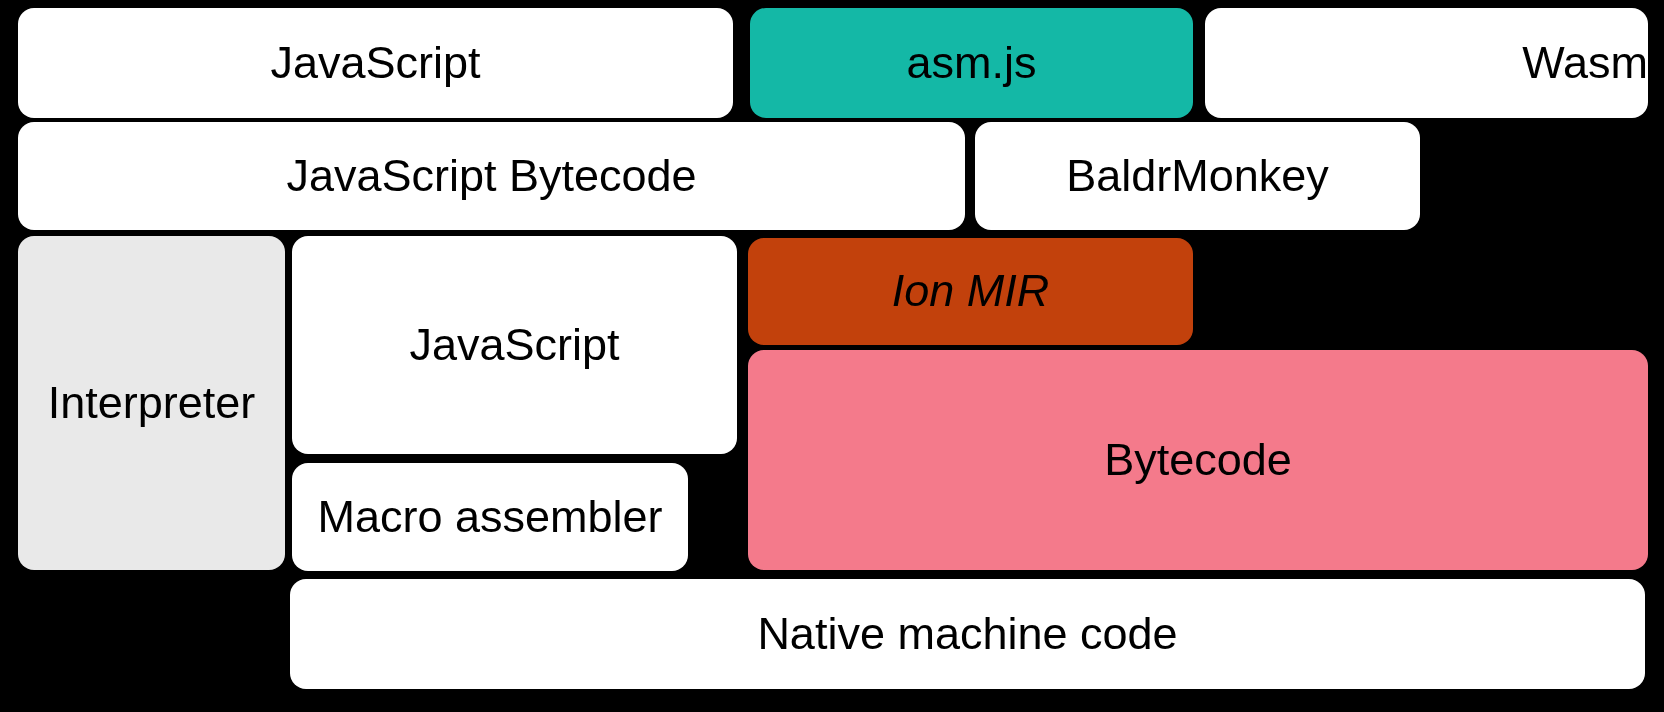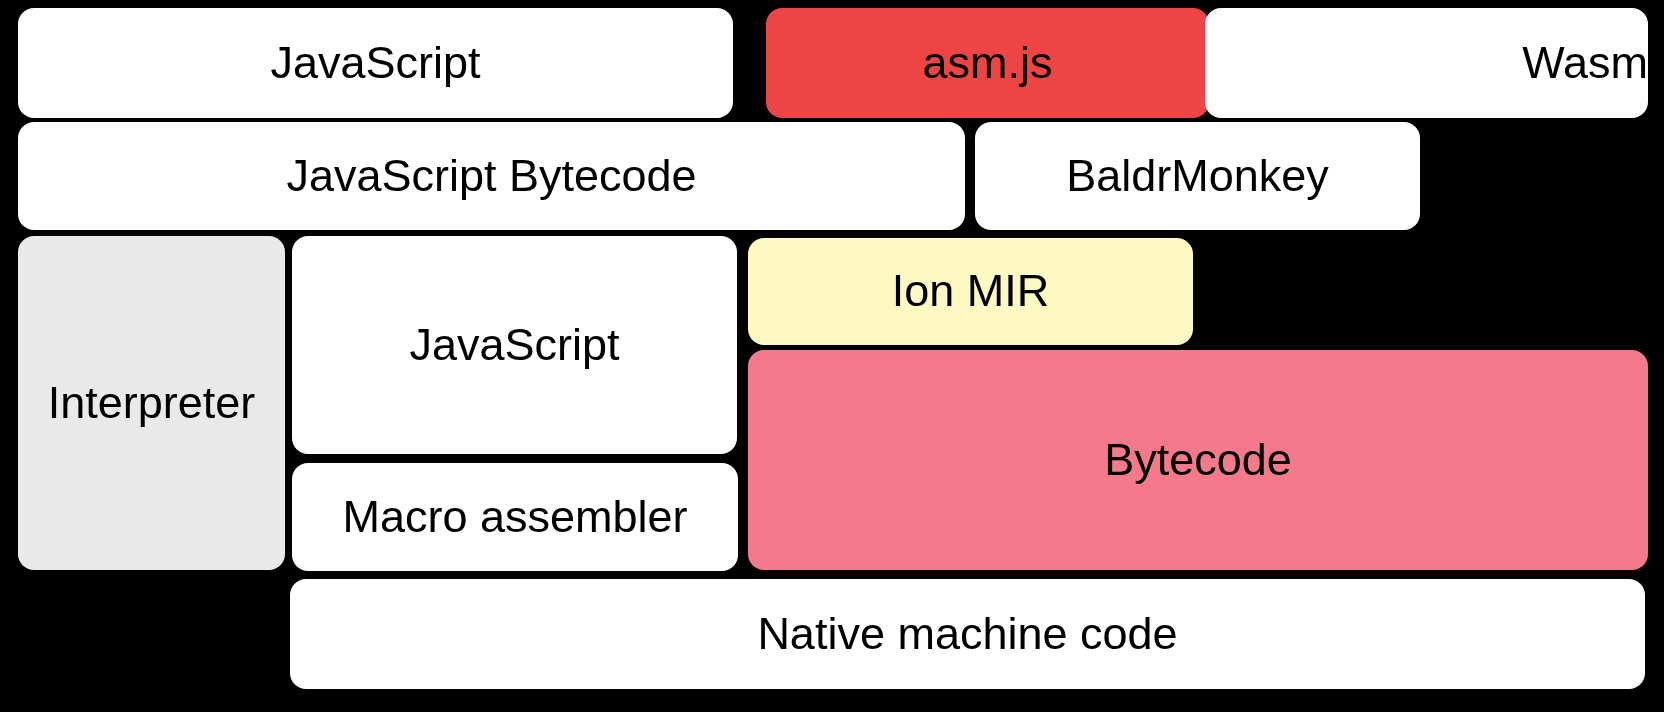--- a/index.html
+++ b/index.html
@@ -34,33 +34,33 @@
   
   #box-javascript   { left: 18px;   top: 8px;   width: 715px;  height: 110px; }
   #box-asmjs        { left: 750px;  top: 8px;   width: 443px;  height: 110px; }
   #box-wasm         { left: 1205px; top: 8px;   width: 443px;  height: 110px; justify-content: flex-end; }
   #box-bytecode     { left: 18px;   top: 122px; width: 947px;  height: 108px; }
   #box-baldrmonkey  { left: 975px;  top: 122px; width: 445px;  height: 108px; }
   #box-interpreter  { left: 18px;   top: 236px; width: 267px;  height: 334px; }
   #box-baseline     { left: 292px;  top: 236px; width: 445px;  height: 218px; }
   #box-ionmir       { left: 748px;  top: 238px; width: 445px;  height: 107px; }
   #box-cretonne     { left: 748px;  top: 350px; width: 900px;  height: 220px; }
-  #box-macro        { left: 292px;  top: 463px; width: 446px;  height: 108px; }
+  #box-macro        { left: 292px;  top: 463px; width: 396px;  height: 108px; }
   #box-native       { left: 290px;  top: 579px; width: 1355px; height: 110px; }
 </style>
 </head>
 <body>
 
 <div id="canvas" style="background-color: rgb(0, 0, 0);">
 
   <div class="node" id="box-javascript" style="background-color: rgb(255, 255, 255);">
     <span class="label">JavaScript</span>
   </div>
 
-  <div class="node" id="box-asmjs" style="background-color: #ef4444; margin-left: 16px;">
+  <div class="node" id="box-asmjs" style="background-color: #14b8a6;">
     <span class="label">asm.js</span>
   </div>
 
   <div class="node" id="box-wasm" style="background-color: rgb(255, 255, 255);">
     <span class="label">Wasm</span>
   </div>
 
   <div class="node" id="box-bytecode" style="background-color: rgb(255, 255, 255);">
     <span class="label">JavaScript Bytecode</span>
   </div>
@@ -70,21 +70,21 @@
   </div>
 
   <div class="node" id="box-interpreter" style="background-color: rgb(233, 233, 233);">
     <span class="label">Interpreter</span>
   </div>
 
   <div class="node multiline" id="box-baseline" style="background-color: rgb(255, 255, 255);">
     <span class="label">JavaScript</span>
   </div>
 
-  <div class="node" id="box-ionmir" style="background-color: #fef9c3;">
+  <div class="node" id="box-ionmir" style="background-color: #c2410c; font-style: italic;">
     <span class="label">Ion MIR</span>
   </div>
 
   <div class="node" id="box-cretonne" style="background-color: rgb(244, 122, 139);">
     <span class="label">Bytecode</span>
   </div>
 
   <div class="node" id="box-macro" style="background-color: rgb(255, 255, 255);">
     <span class="label">Macro assembler</span>
   </div>

